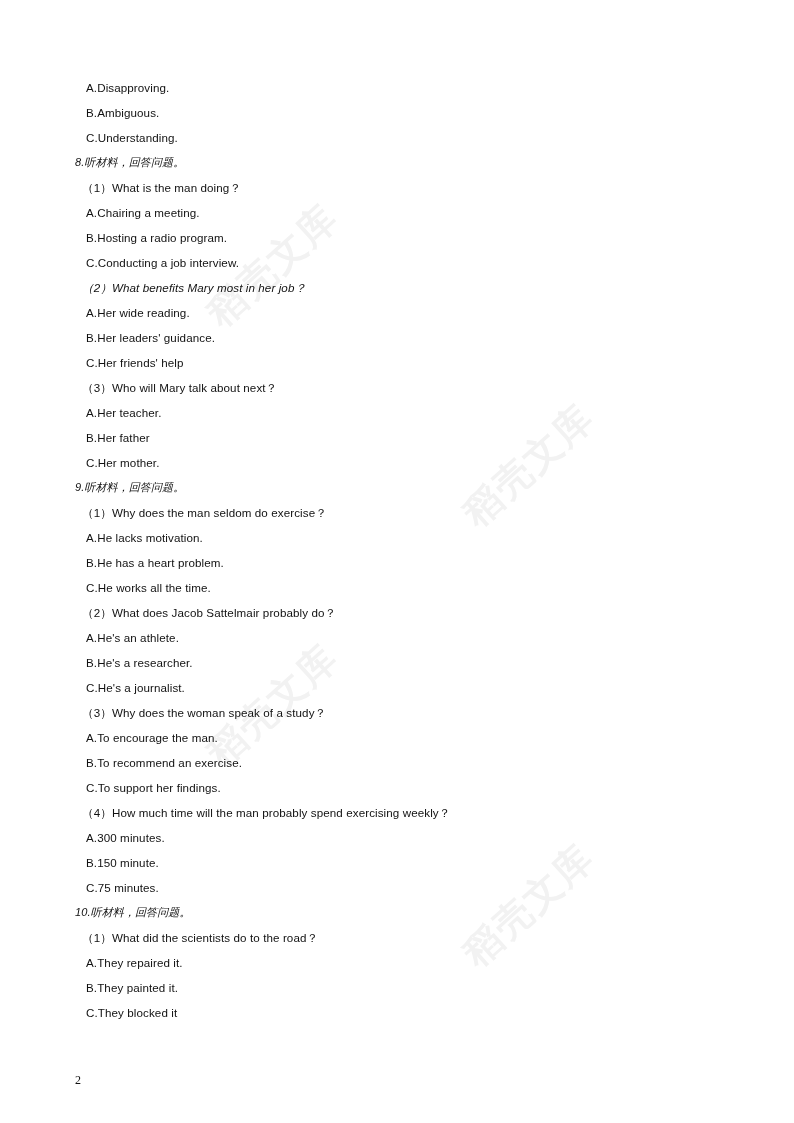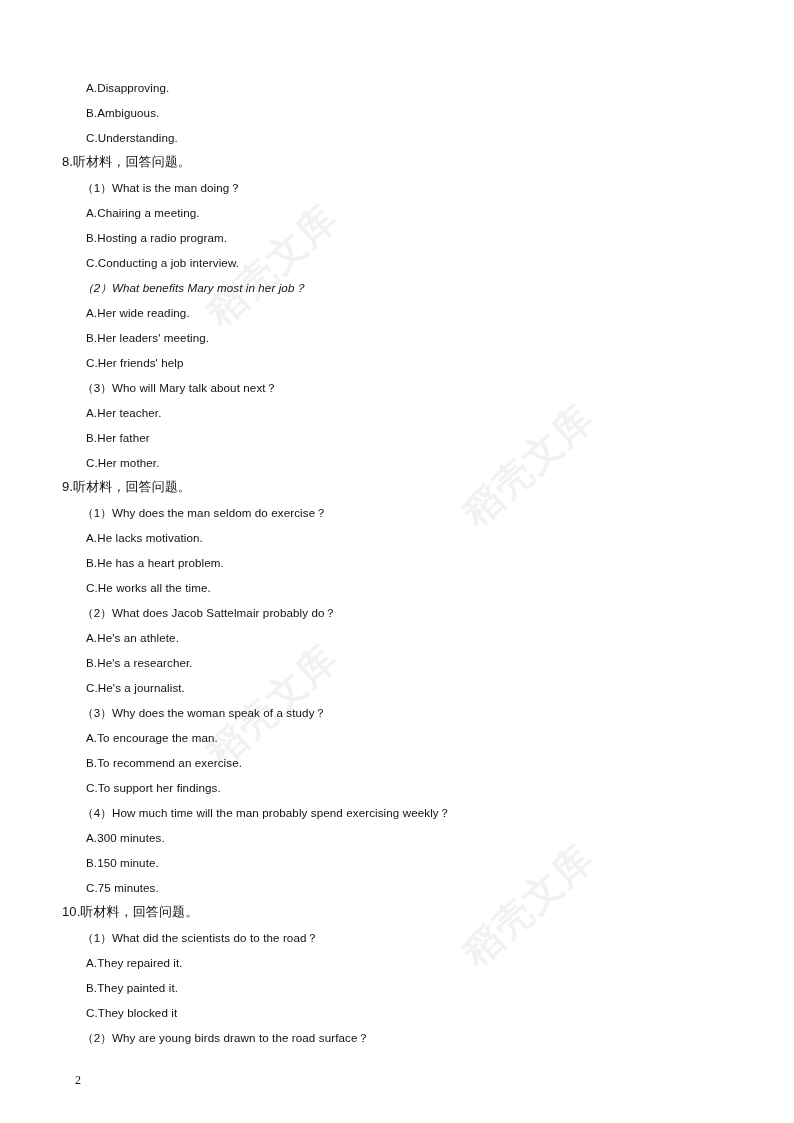--- a/index.html
+++ b/index.html
@@ -51,22 +51,23 @@
     position: absolute;
     white-space: nowrap;
     color: #111111;
     font-size: 11.6px;
     line-height: 14px;
     letter-spacing: 0.1px;
   }
 
   
   .heading {
-    left: 62px;
-    font-size: 13px;
+    left: 75px;
+    font-size: 11px;
+    font-style: italic;
   }
 
   
   .question {
     left: 82px;
     font-size: 11.6px;
   }
 
   
   .option {
@@ -98,21 +99,21 @@
   <div class="line option" style="top: 81px;">A.Disapproving.</div>
     <div class="line option" style="top: 106px;">B.Ambiguous.</div>
     <div class="line option" style="top: 131px;">C.Understanding.</div>
     <div class="line heading" style="top: 155px;">8.听材料，回答问题。</div>
     <div class="line question" style="top: 181px;">（1）What is the man doing？</div>
     <div class="line option" style="top: 206px;">A.Chairing a meeting.</div>
     <div class="line option" style="top: 231px;">B.Hosting a radio program.</div>
     <div class="line option" style="top: 256px;">C.Conducting a job interview.</div>
     <div class="line question" style="top: 281px; font-style: italic;">（2）What benefits Mary most in her job？</div>
     <div class="line option" style="top: 306px;">A.Her wide reading.</div>
-    <div class="line option" style="top: 331px;">B.Her leaders' meeting.</div>
+    <div class="line option" style="top: 331px;">B.Her leaders' guidance.</div>
     <div class="line option" style="top: 356px;">C.Her friends' help</div>
     <div class="line question" style="top: 381px;">（3）Who will Mary talk about next？</div>
     <div class="line option" style="top: 406px;">A.Her teacher.</div>
     <div class="line option" style="top: 431px;">B.Her father</div>
     <div class="line option" style="top: 456px;">C.Her mother.</div>
     <div class="line heading" style="top: 480px;">9.听材料，回答问题。</div>
     <div class="line question" style="top: 506px;">（1）Why does the man seldom do exercise？</div>
     <div class="line option" style="top: 531px;">A.He lacks motivation.</div>
     <div class="line option" style="top: 556px;">B.He has a heart problem.</div>
     <div class="line option" style="top: 581px;">C.He works all the time.</div>
@@ -126,15 +127,14 @@
     <div class="line option" style="top: 781px;">C.To support her findings.</div>
     <div class="line question" style="top: 806px;">（4）How much time will the man probably spend exercising weekly？</div>
     <div class="line option" style="top: 831px;">A.300 minutes.</div>
     <div class="line option" style="top: 856px;">B.150 minute.</div>
     <div class="line option" style="top: 881px;">C.75 minutes.</div>
     <div class="line heading" style="top: 905px;">10.听材料，回答问题。</div>
     <div class="line question" style="top: 931px;">（1）What did the scientists do to the road？</div>
     <div class="line option" style="top: 956px;">A.They repaired it.</div>
     <div class="line option" style="top: 981px; text-align: right;">B.They painted it.</div>
     <div class="line option" style="top: 1006px;">C.They blocked it</div>
-    <div class="line question" style="top: 1031px;">（2）Why are young birds drawn to the road surface？</div>
     <div class="folio">2</div>
 </div>
 
 </body></html>

